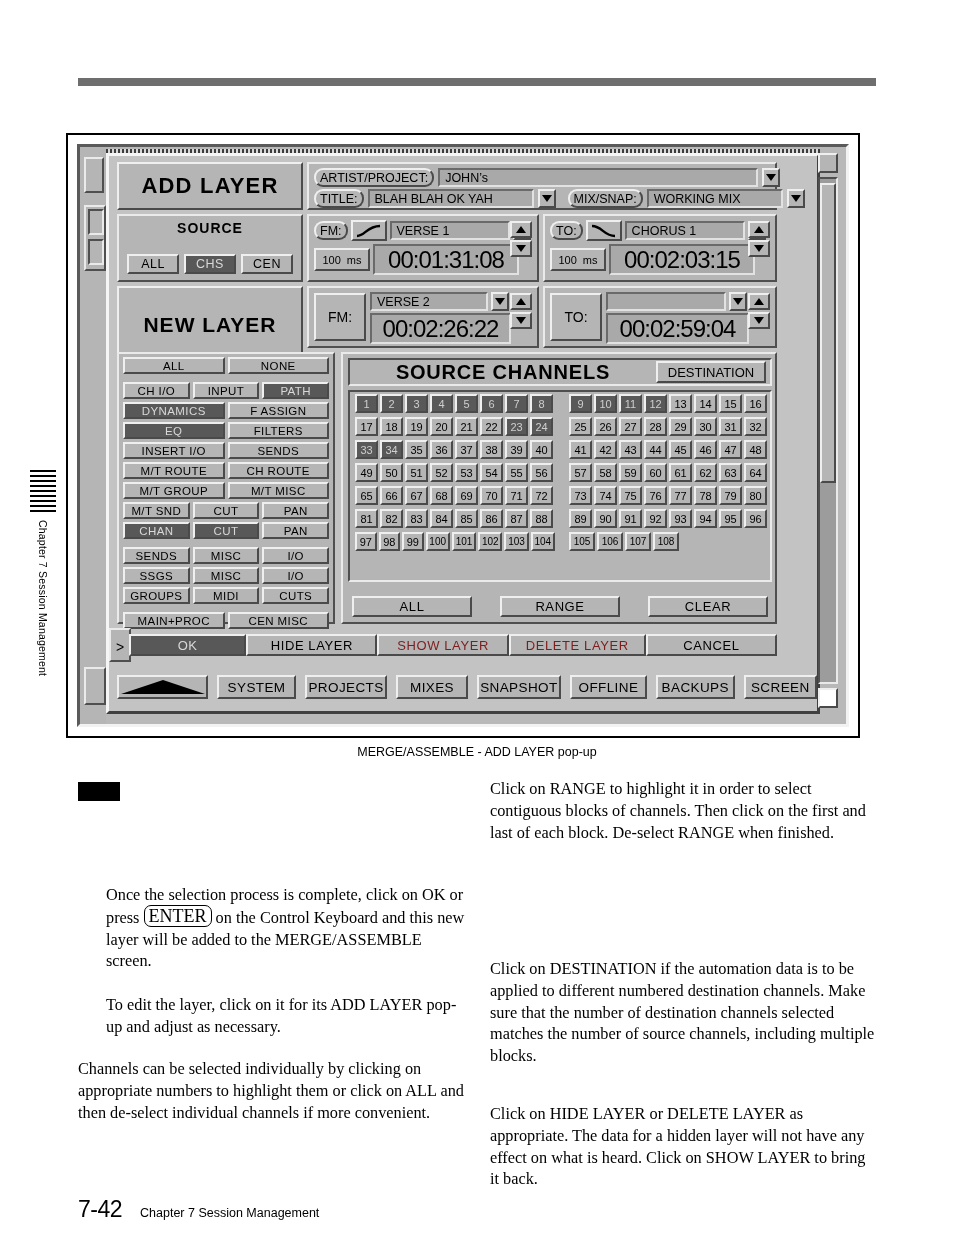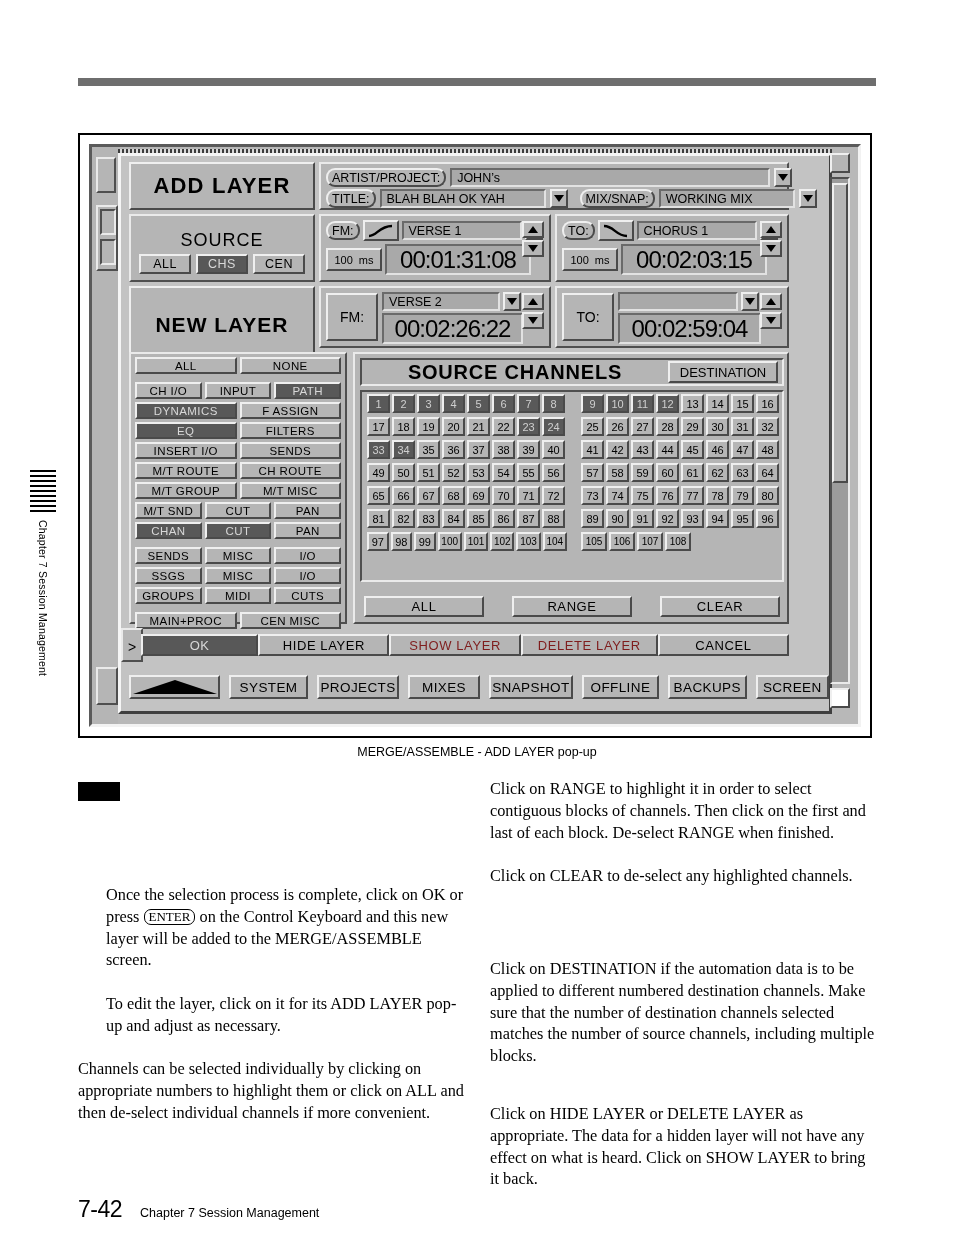--- a/index.html
+++ b/index.html
@@ -75,30 +75,30 @@
   .col-left-a { top: 884px; width: 362px; left: 106px; }
   .col-left-b { top: 1058px; }
   .col-right-a { top: 778px; }
   .col-right-b { top: 958px; }
   .col-right-c { top: 1103px; }
   .keycap {
     display: inline-block;
     border: 1px solid #000;
     border-radius: 7px;
     padding: 0 4px;
-    font-size: 13px;
+    font-size: 18px;
     line-height: 1.12;
     font-family: "Liberation Serif", serif;
     position: relative; top: -1px;
   }
 
   
   .shot {
     position: absolute;
-    left: 78px; top: 133px;
+    left: 66px; top: 133px;
     width: 794px; height: 605px;
     background: #ffffff;
     border: 2px solid #000;
     box-sizing: border-box;
     font-family: "Liberation Sans", sans-serif;
   }
   .shot-inner {
     position: absolute; inset: 9px 9px 9px 9px;
     background: #b8b8b8;
     border-top: 3px solid #5a5a5a;
@@ -164,22 +164,22 @@
   }
 
   
   .addlayer {
     position: absolute; left: 8px; top: 6px; width: 186px; height: 48px;
     font-size: 22px; font-weight: bold; letter-spacing: 1.2px;
   }
   .srcbox {
     position: absolute; left: 8px; top: 58px; width: 186px; height: 68px;
   }
-  .srcbox .ttl { font-size: 18px; font-weight: normal; letter-spacing: 1px;
-                 text-align: center; margin-top: 14px; }
+  .srcbox .ttl { font-size: 14px; font-weight: bold; letter-spacing: 1px;
+                 text-align: center; margin-top: 4px; }
   .src-row { position:absolute; left: 8px; bottom: 6px; display: flex; gap: 5px; }
   .src-row .btn { width: 52px; height: 20px; font-size: 12.5px; letter-spacing:.5px;}
   .newlayer {
     position: absolute; left: 8px; top: 130px; width: 186px; height: 78px;
     font-size: 21px; font-weight: bold; letter-spacing: 1px;
   }
 
   
   .hdr { position: absolute; left: 198px; top: 6px; width: 470px; height: 48px; }
   .fieldrow { position: absolute; display:flex; align-items:center; gap:4px; }
@@ -656,21 +656,20 @@
   <p><span>Once the selection process is complete, click on OK or press </span><span class="keycap">ENTER</span><span> on the Control Keyboard and this new layer will be added to the MERGE/ASSEMBLE screen.</span></p>
   <p>To edit the layer, click on it for its ADD LAYER pop-up and adjust as necessary.</p>
 </div>
 
 <div class="col col-left col-left-b">
   <p>Channels can be selected individually by clicking on appropriate numbers to highlight them or click on ALL and then de-select individual channels if more convenient.</p>
 </div>
 
 <div class="col col-right col-right-a">
   <p>Click on RANGE to highlight it in order to select contiguous blocks of channels.  Then click on the first and last of each block.  De-select RANGE when finished.</p>
-  <p>Click on CLEAR to de-select any highlighted channels.</p>
 </div>
 
 <div class="col col-right col-right-b">
   <p>Click on DESTINATION if the automation data is to be applied to different numbered destination channels.  Make sure that the number of destination channels selected matches the number of source channels, including multiple blocks.</p>
 </div>
 
 <div class="col col-right col-right-c">
   <p>Click on HIDE LAYER or DELETE LAYER as appropriate.  The data for a hidden layer will not have any effect on what is heard.  Click on SHOW LAYER to bring it back.</p>
 </div>
 

